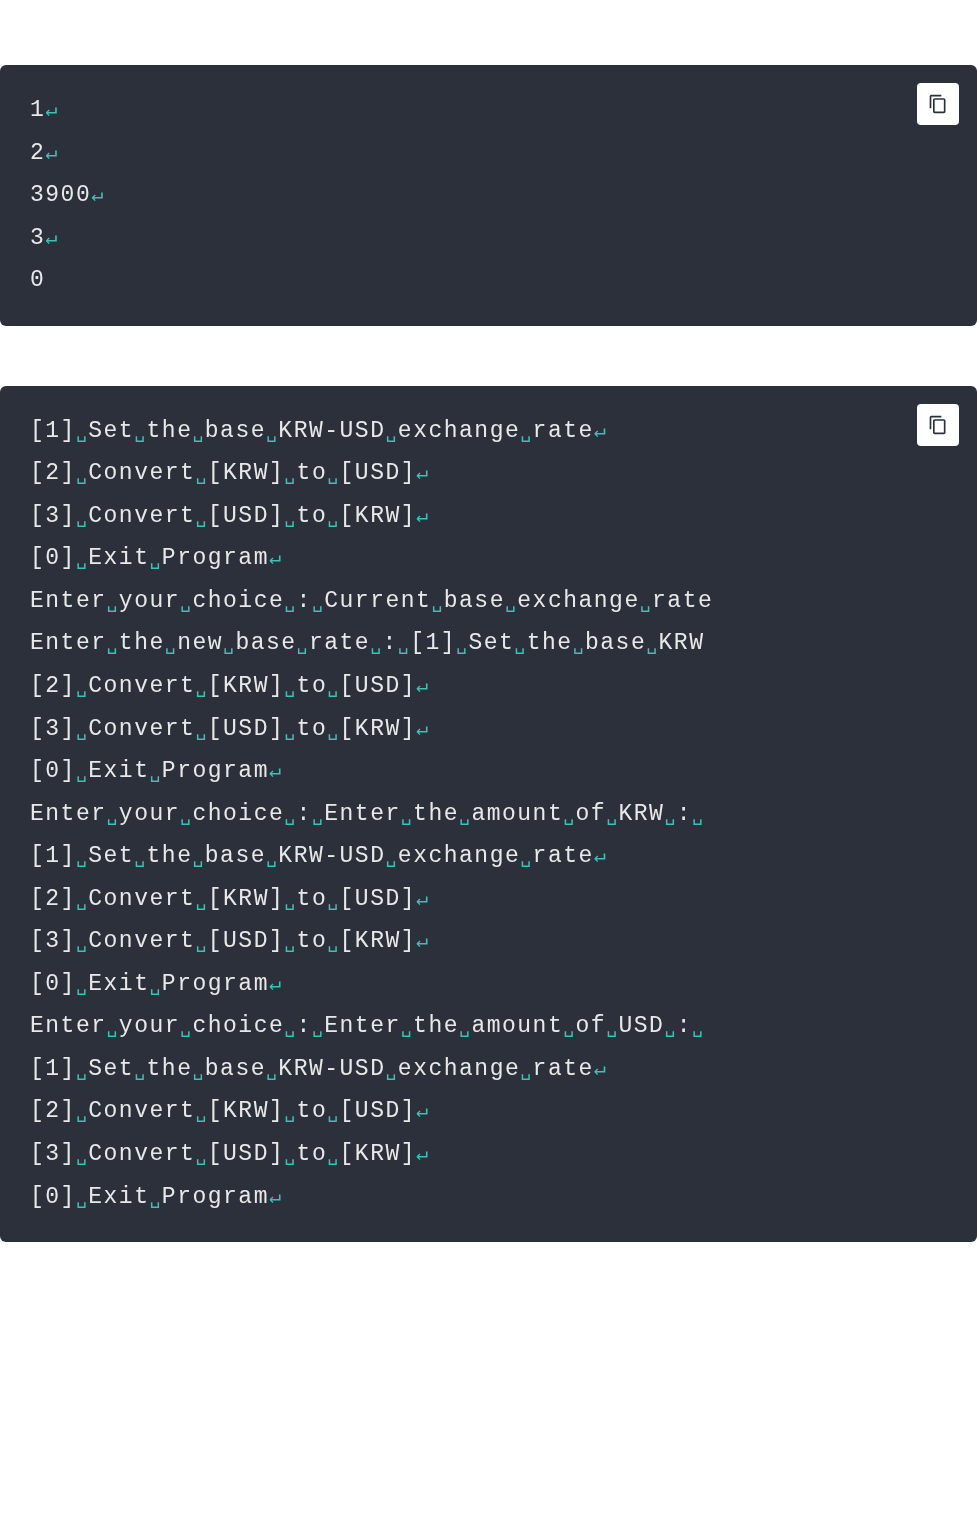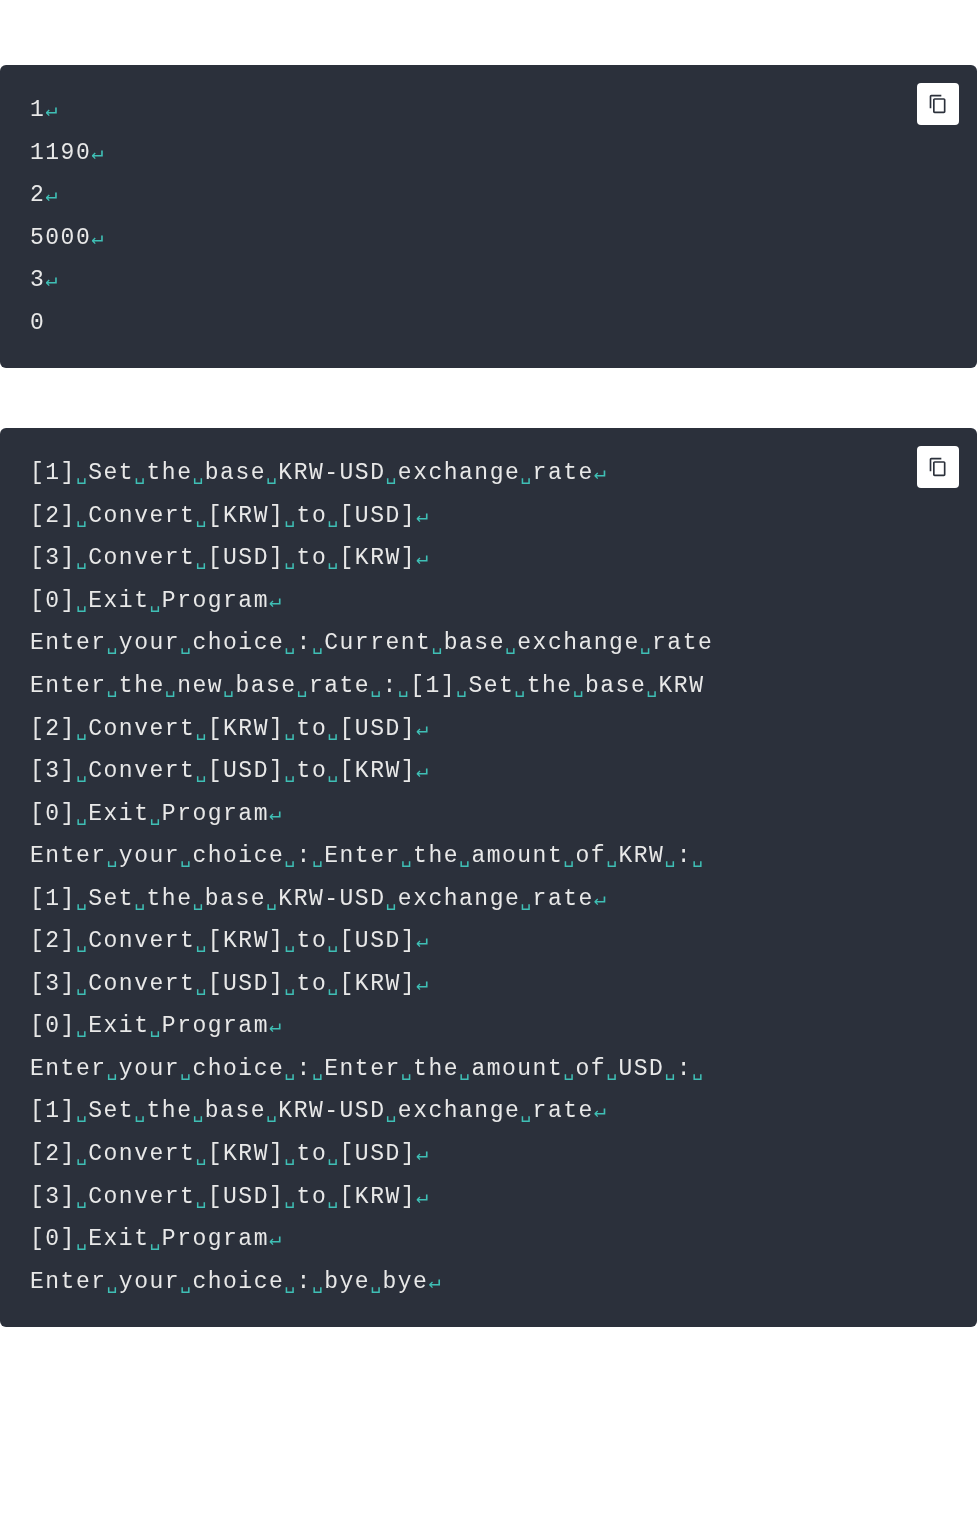--- a/index.html
+++ b/index.html
@@ -77,23 +77,22 @@
 <body>
 
 <div class="code-block">
   <button class="copy-btn">
     <svg viewBox="0 0 24 24">
         <path d="M16 1H4C2.9 1 2 1.9 2 3v14h2V3h12V1zm3 4H8C6.9 5 6 5.9 6 7v14c0 1.1.9 2 2 2h11c1.1 0 2-.9 2-2V7c0-1.1-.9-2-2-2zm0 16H8V7h11v14z"></path>
       </svg>
   </button>
   <div id="content1">
       <div class="line"><span class="txt">1</span><span class="ws nl"></span></div>
-      <div class="line"><span class="txt">1190</span><span class="ws nl"></span></div>
       <div class="line"><span class="txt">2</span><span class="ws nl"></span></div>
-      <div class="line"><span class="txt">5000</span><span class="ws nl"></span></div>
+      <div class="line"><span class="txt">3900</span><span class="ws nl"></span></div>
       <div class="line"><span class="txt">3</span><span class="ws nl"></span></div>
       <div class="line"><span class="txt">0</span></div>
     </div>
   <div class="resize-handle"></div>
 </div>
 
 <div class="code-block">
   <button class="copy-btn">
     <svg viewBox="0 0 24 24">
         <path d="M16 1H4C2.9 1 2 1.9 2 3v14h2V3h12V1zm3 4H8C6.9 5 6 5.9 6 7v14c0 1.1.9 2 2 2h11c1.1 0 2-.9 2-2V7c0-1.1-.9-2-2-2zm0 16H8V7h11v14z"></path>
@@ -112,15 +111,14 @@
       <div class="line"><span class="txt">Enter</span><span class="ws sp"></span><span class="txt">your</span><span class="ws sp"></span><span class="txt">choice</span><span class="ws sp"></span><span class="txt">:</span><span class="ws sp"></span><span class="txt">Enter</span><span class="ws sp"></span><span class="txt">the</span><span class="ws sp"></span><span class="txt">amount</span><span class="ws sp"></span><span class="txt">of</span><span class="ws sp"></span><span class="txt">KRW</span><span class="ws sp"></span><span class="txt">:</span><span class="ws sp"></span></div>
       <div class="line"><span class="txt">[1]</span><span class="ws sp"></span><span class="txt">Set</span><span class="ws sp"></span><span class="txt">the</span><span class="ws sp"></span><span class="txt">base</span><span class="ws sp"></span><span class="txt">KRW-USD</span><span class="ws sp"></span><span class="txt">exchange</span><span class="ws sp"></span><span class="txt">rate</span><span class="ws nl"></span></div>
       <div class="line"><span class="txt">[2]</span><span class="ws sp"></span><span class="txt">Convert</span><span class="ws sp"></span><span class="txt">[KRW]</span><span class="ws sp"></span><span class="txt">to</span><span class="ws sp"></span><span class="txt">[USD]</span><span class="ws nl"></span></div>
       <div class="line"><span class="txt">[3]</span><span class="ws sp"></span><span class="txt">Convert</span><span class="ws sp"></span><span class="txt">[USD]</span><span class="ws sp"></span><span class="txt">to</span><span class="ws sp"></span><span class="txt">[KRW]</span><span class="ws nl"></span></div>
       <div class="line"><span class="txt">[0]</span><span class="ws sp"></span><span class="txt">Exit</span><span class="ws sp"></span><span class="txt">Program</span><span class="ws nl"></span></div>
       <div class="line"><span class="txt">Enter</span><span class="ws sp"></span><span class="txt">your</span><span class="ws sp"></span><span class="txt">choice</span><span class="ws sp"></span><span class="txt">:</span><span class="ws sp"></span><span class="txt">Enter</span><span class="ws sp"></span><span class="txt">the</span><span class="ws sp"></span><span class="txt">amount</span><span class="ws sp"></span><span class="txt">of</span><span class="ws sp"></span><span class="txt">USD</span><span class="ws sp"></span><span class="txt">:</span><span class="ws sp"></span></div>
       <div class="line"><span class="txt">[1]</span><span class="ws sp"></span><span class="txt">Set</span><span class="ws sp"></span><span class="txt">the</span><span class="ws sp"></span><span class="txt">base</span><span class="ws sp"></span><span class="txt">KRW-USD</span><span class="ws sp"></span><span class="txt">exchange</span><span class="ws sp"></span><span class="txt">rate</span><span class="ws nl"></span></div>
       <div class="line"><span class="txt">[2]</span><span class="ws sp"></span><span class="txt">Convert</span><span class="ws sp"></span><span class="txt">[KRW]</span><span class="ws sp"></span><span class="txt">to</span><span class="ws sp"></span><span class="txt">[USD]</span><span class="ws nl"></span></div>
       <div class="line"><span class="txt">[3]</span><span class="ws sp"></span><span class="txt">Convert</span><span class="ws sp"></span><span class="txt">[USD]</span><span class="ws sp"></span><span class="txt">to</span><span class="ws sp"></span><span class="txt">[KRW]</span><span class="ws nl"></span></div>
       <div class="line"><span class="txt">[0]</span><span class="ws sp"></span><span class="txt">Exit</span><span class="ws sp"></span><span class="txt">Program</span><span class="ws nl"></span></div>
-      <div class="line"><span class="txt">Enter</span><span class="ws sp"></span><span class="txt">your</span><span class="ws sp"></span><span class="txt">choice</span><span class="ws sp"></span><span class="txt">:</span><span class="ws sp"></span><span class="txt">bye</span><span class="ws sp"></span><span class="txt">bye</span><span class="ws nl"></span></div>
     </div>
 </div>
 
 </body></html>

